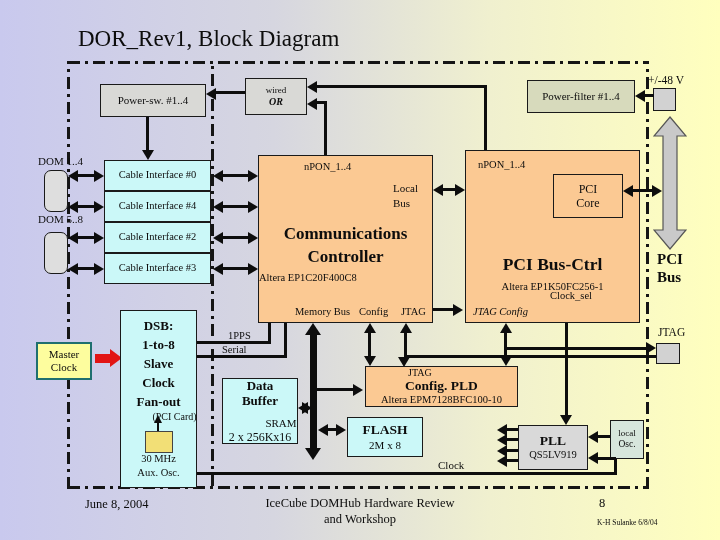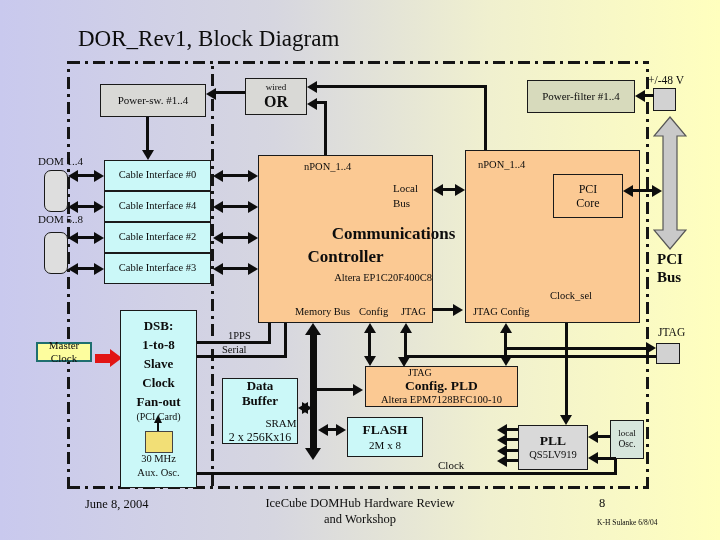--- a/index.html
+++ b/index.html
@@ -37,21 +37,21 @@
   <div class="ddh" style="left:68px;top:486px;width:579px;"></div>
   <div class="ddv" style="left:67px;top:61px;height:428px;"></div>
   <div class="ddv" style="left:646px;top:61px;height:428px;"></div>
   <div class="ddv" style="left:211px;top:61px;height:425px;"></div>
 
   <div class="box gray" style="left:100px;top:84px;width:106px;height:33px;font-size:11px;">
     <span>Power-sw. #1..4</span>
   </div>
   <div class="box gray" style="left:245px;top:78px;width:62px;height:37px;">
     <span style="font-size:9px;">wired</span>
-    <span class="b" style="font-size:16px;">OR</span>
+    <span class="b" style="font-size:10px;font-style:italic;">OR</span>
   </div>
   <div class="box" style="left:527px;top:80px;width:108px;height:33px;font-size:11px;background:#d7dabc;">
     <span>Power-filter #1..4</span>
   </div>
   <div class="t" style="left:648px;top:74px;font-size:11.5px;">+/-48 V</div>
   <div class="box" style="left:653px;top:88px;width:23px;height:23px;background:#d2d2d2;"></div>
 
   <div class="tri tl" style="left:206px;top:88px;"></div>
   <div class="hl" style="left:216px;top:91px;width:29px;"></div>
 
@@ -114,35 +114,37 @@
     <div class="hl" style="left:222px;top:236px;width:27px;"></div>
     <div class="tri tr" style="left:248px;top:232px;"></div>
   <div class="tri tl" style="left:213px;top:263px;"></div>
     <div class="hl" style="left:222px;top:267px;width:27px;"></div>
     <div class="tri tr" style="left:248px;top:263px;"></div>
 
   <div class="box orange" style="left:258px;top:155px;width:175px;height:168px;display:block;">
     <span class="t" style="left:45px;top:5px;font-size:10.5px;">nPON_1..4</span>
     <span class="t" style="left:134px;top:26px;font-size:11px;">Local</span>
     <span class="t" style="left:134px;top:41px;font-size:11px;">Bus</span>
-    <span class="t b" style="left:0;top:68px;width:100%;text-align:center;font-size:17px;padding-left:48px;">Communications</span>
+    <span class="t b" style="left:0;top:68px;width:100%;text-align:center;font-size:17px;">Communications</span>
     <span class="t b" style="left:0;top:91px;width:100%;text-align:center;font-size:17px;">Controller</span>
-    <span class="t" style="left:0;top:116px;width:100%;text-align:right;font-size:10.5px;">Altera EP1C20F400C8</span>
+    <span class="t" style="left:0;top:116px;width:100%;text-align:left;font-size:10.5px;">Altera EP1C20F400C8</span>
     <span class="t" style="left:36px;bottom:4px;font-size:10.5px;">Memory Bus</span>
     <span class="t" style="left:100px;bottom:4px;font-size:10.5px;">Config</span>
     <span class="t" style="left:142px;bottom:4px;font-size:10.5px;">JTAG</span>
   </div>
 
   <div class="tri tl" style="left:433px;top:184px;"></div>
   <div class="hl" style="left:442px;top:188px;width:15px;"></div>
   <div class="tri tr" style="left:455px;top:184px;"></div>
 
   <div class="box orange" style="left:465px;top:150px;width:175px;height:173px;display:block;">
     <span class="t" style="left:12px;top:8px;font-size:10.5px;">nPON_1..4</span>
-    <span class="t" style="left:7px;bottom:4px;font-size:10.5px;">JTAG Config</span>
+    <span class="t b" style="left:0;top:103px;width:100%;text-align:center;font-size:17.5px;">PCI Bus-Ctrl</span>
+    <span class="t" style="left:0;top:130px;width:100%;text-align:center;font-size:10.5px;">Altera EP1K50FC256-1</span>
+    <span class="t" style="left:7px;bottom:4px;font-size:10.5px;font-style:italic;">JTAG Config</span>
     <span class="t" style="left:84px;bottom:20px;font-size:10.5px;margin-top:8px;">Clock_sel</span>
   </div>
   <div class="box orange" style="left:553px;top:174px;width:70px;height:44px;font-size:12px;">
     <span>PCI</span>
     <span>Core</span>
   </div>
 
   <div class="tri tl" style="left:623px;top:185px;"></div>
   <div class="hl" style="left:632px;top:189px;width:22px;"></div>
   <div class="tri tr" style="left:652px;top:185px;"></div>
@@ -224,37 +226,37 @@
   </div>
   <div class="tri tl" style="left:588px;top:431px;"></div>
   <div class="hl" style="left:597px;top:435px;width:13px;"></div>
 
   <div class="t" style="left:438px;top:459px;font-size:11px;">Clock</div>
   <div class="hl" style="left:197px;top:472px;width:420px;"></div>
   <div class="vl" style="left:614px;top:459px;height:15px;"></div>
   <div class="hl" style="left:598px;top:457px;width:18px;"></div>
   <div class="tri tl" style="left:588px;top:452px;"></div>
 
-  <div class="box" style="left:36px;top:342px;width:56px;height:20px;background:#fdfd9e;border:2px solid #1f6f6f;font-size:11px;">
+  <div class="box" style="left:36px;top:342px;width:56px;height:38px;background:#fdfd9e;border:2px solid #1f6f6f;font-size:11px;">
     <span>Master</span>
     <span>Clock</span>
   </div>
 
   <div style="position:absolute;left:95px;top:354px;width:16px;height:9px;background:#e21414;"></div>
   <div class="tri" style="left:110px;top:349px;border-top:9.5px solid transparent;border-bottom:9.5px solid transparent;border-left:12px solid #e21414;"></div>
 
   <div class="box cyan" style="left:120px;top:310px;width:77px;height:178px;display:block;">
     <div style="text-align:center;font-weight:bold;font-size:13px;line-height:19px;padding-top:5px;">
       <div>DSB:</div>
       <div>1-to-8</div>
       <div>Slave</div>
       <div>Clock</div>
       <div>Fan-out</div>
     </div>
-    <div class="t" style="left:0;top:100px;width:100%;text-align:center;font-size:10px;">(PCI Card)</div>
+    <div class="t" style="left:0;top:100px;width:100%;text-align:center;font-size:10px;padding-left:16px;">(PCI Card)</div>
     <div class="vl" style="left:36px;top:111px;width:2px;height:10px;"></div>
     <div class="tri" style="left:32.5px;top:104px;border-left:4.5px solid transparent;border-right:4.5px solid transparent;border-bottom:8px solid #0d0d0d;"></div>
     <div style="position:absolute;left:24px;top:120px;width:26px;height:20px;background:#f2df76;border:1px solid #444;"></div>
     <div class="t" style="left:0;top:142px;width:100%;text-align:center;font-size:10.5px;">30 MHz</div>
     <div class="t" style="left:0;top:156px;width:100%;text-align:center;font-size:10.5px;">Aux. Osc.</div>
   </div>
 
   <div class="t" style="left:228px;top:330px;font-size:10.5px;">1PPS</div>
   <div class="hl" style="left:197px;top:341px;width:74px;"></div>
   <div class="vl" style="left:268px;top:323px;height:21px;"></div>

